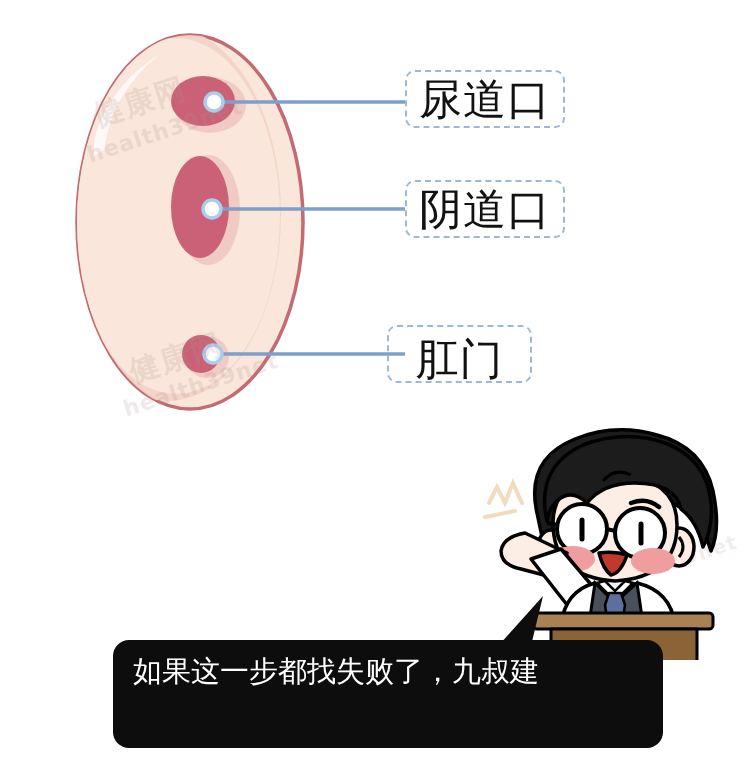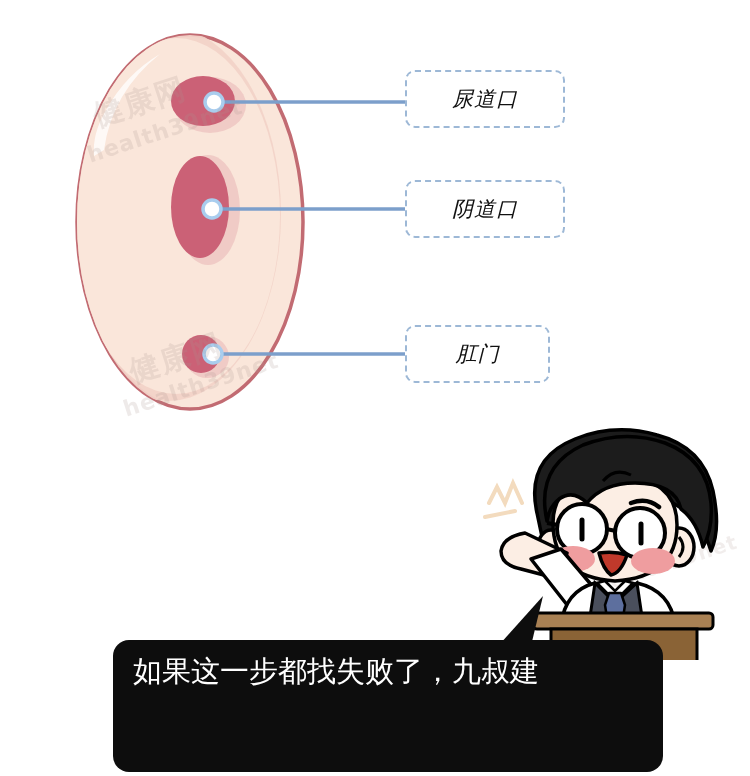--- a/index.html
+++ b/index.html
@@ -35,30 +35,29 @@
   .label-box {
     position: absolute;
     box-sizing: border-box;
     border: 2px dashed #9db8d6;
     border-radius: 10px;
     background: transparent;
     display: flex;
     align-items: center;
     justify-content: center;
     color: #111111;
-    font-size: 21px;
+    font-size: 43px;
     line-height: 1;
     letter-spacing: 1px;
     white-space: nowrap;
     font-family: "DejaVu Sans", "Liberation Sans", sans-serif;
-    font-style: italic;
   }
   #label-0 { left: 405px; top: 70px;  width: 160px; height: 58px; }
   #label-1 { left: 405px; top: 180px; width: 160px; height: 58px; }
-  #label-2 { left: 405px; top: 325px; width: 145px; height: 58px; }
+  #label-2 { left: 387px; top: 325px; width: 145px; height: 58px; align-items: flex-end; }
 
   
   .watermark {
     position: absolute;
     color: rgba(170,150,145,0.20);
     font-weight: bold;
     pointer-events: none;
     user-select: none;
     transform: rotate(-18deg);
     white-space: nowrap;
@@ -73,21 +72,21 @@
   #wm-d { left: 120px; top: 372px; }
   #wm-e { left: 600px; top: 520px; font-size: 26px; color: rgba(170,150,145,0.17); }
   #wm-f { left: 592px; top: 552px; font-size: 20px; color: rgba(170,150,145,0.17); }
 
   
   #speech-bubble {
     position: absolute;
     left: 113px;
     top: 640px;
     width: 550px;
-    height: 132px;
+    height: 108px;
     background: #0d0d0d;
     border-radius: 16px;
     z-index: 6;
   }
   #speech-text {
     position: absolute;
     left: 20px;
     top: 9px;
     width: 512px;
     color: #ffffff;

